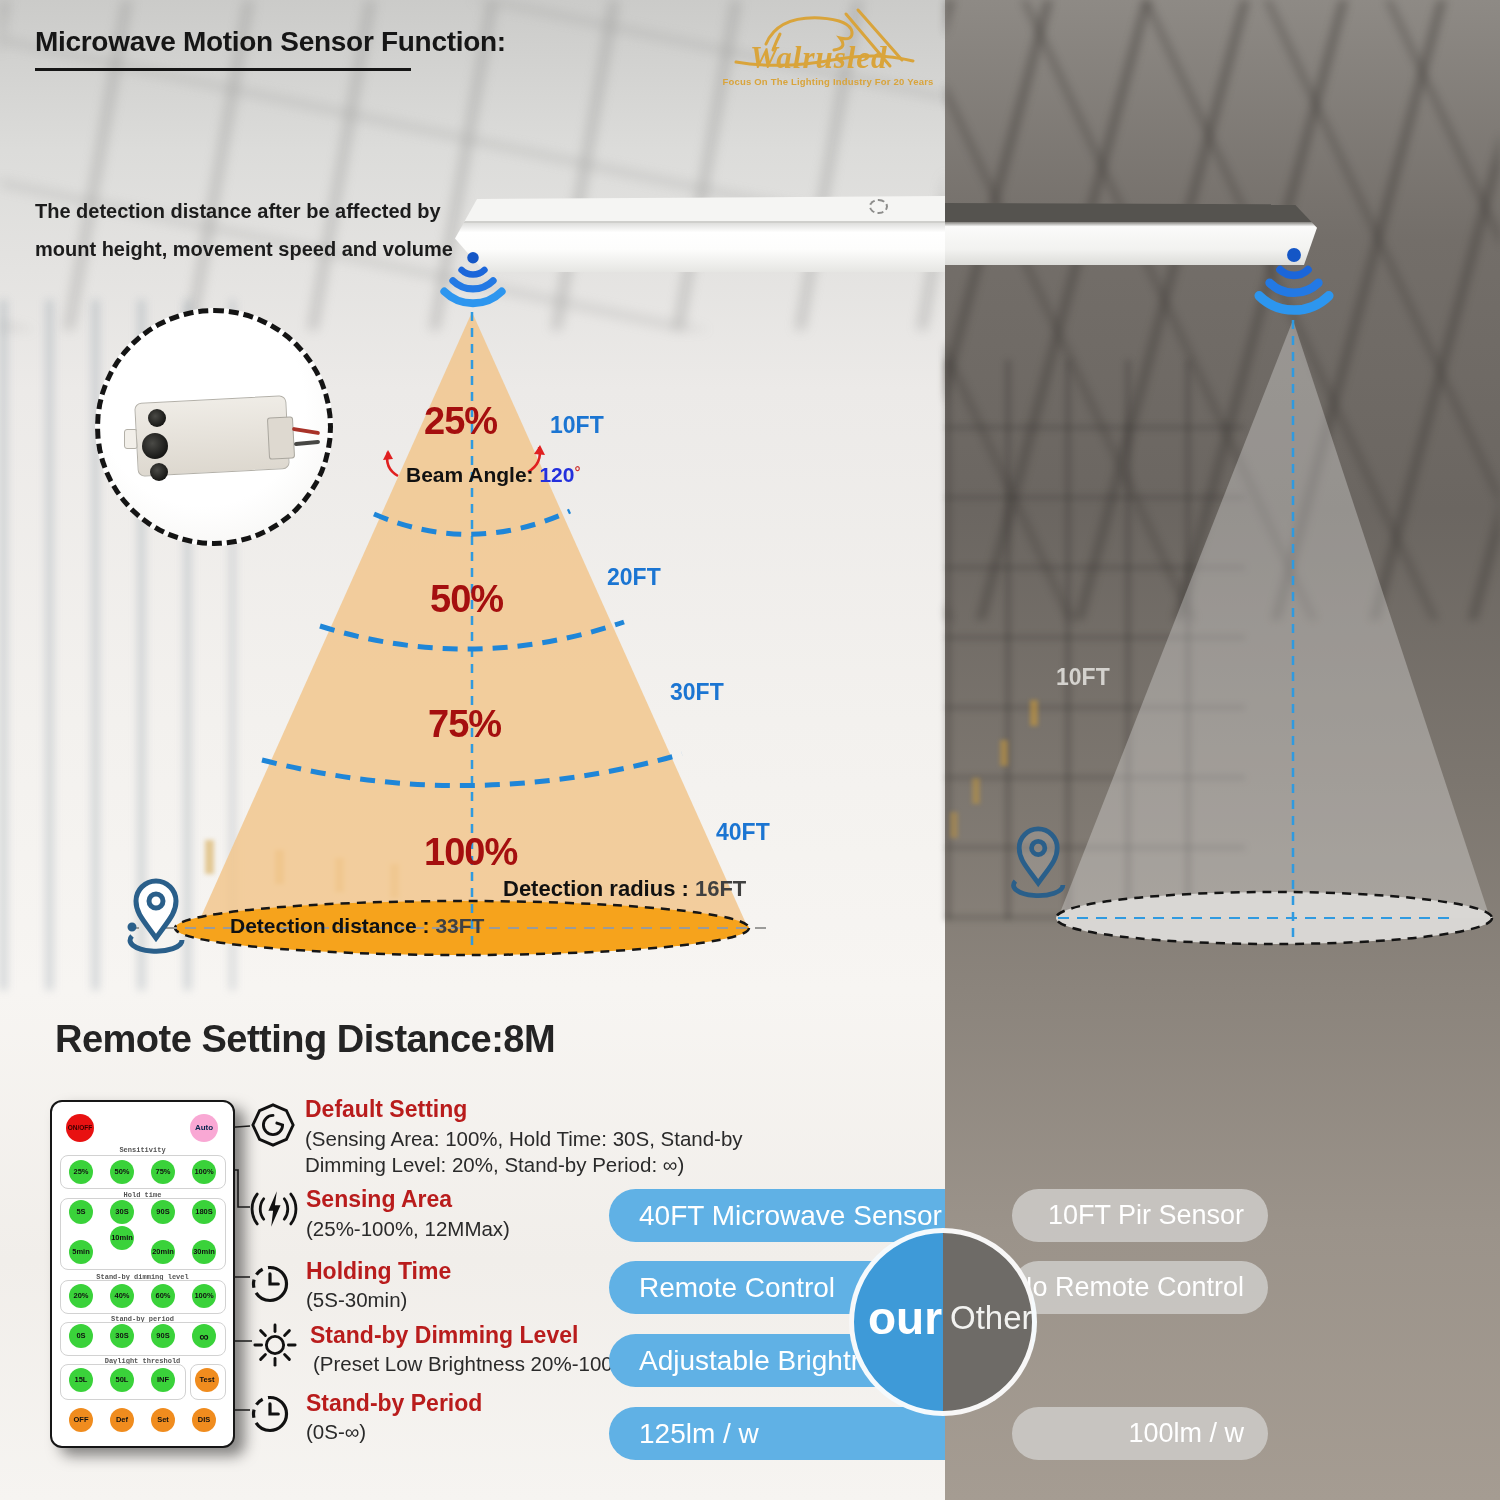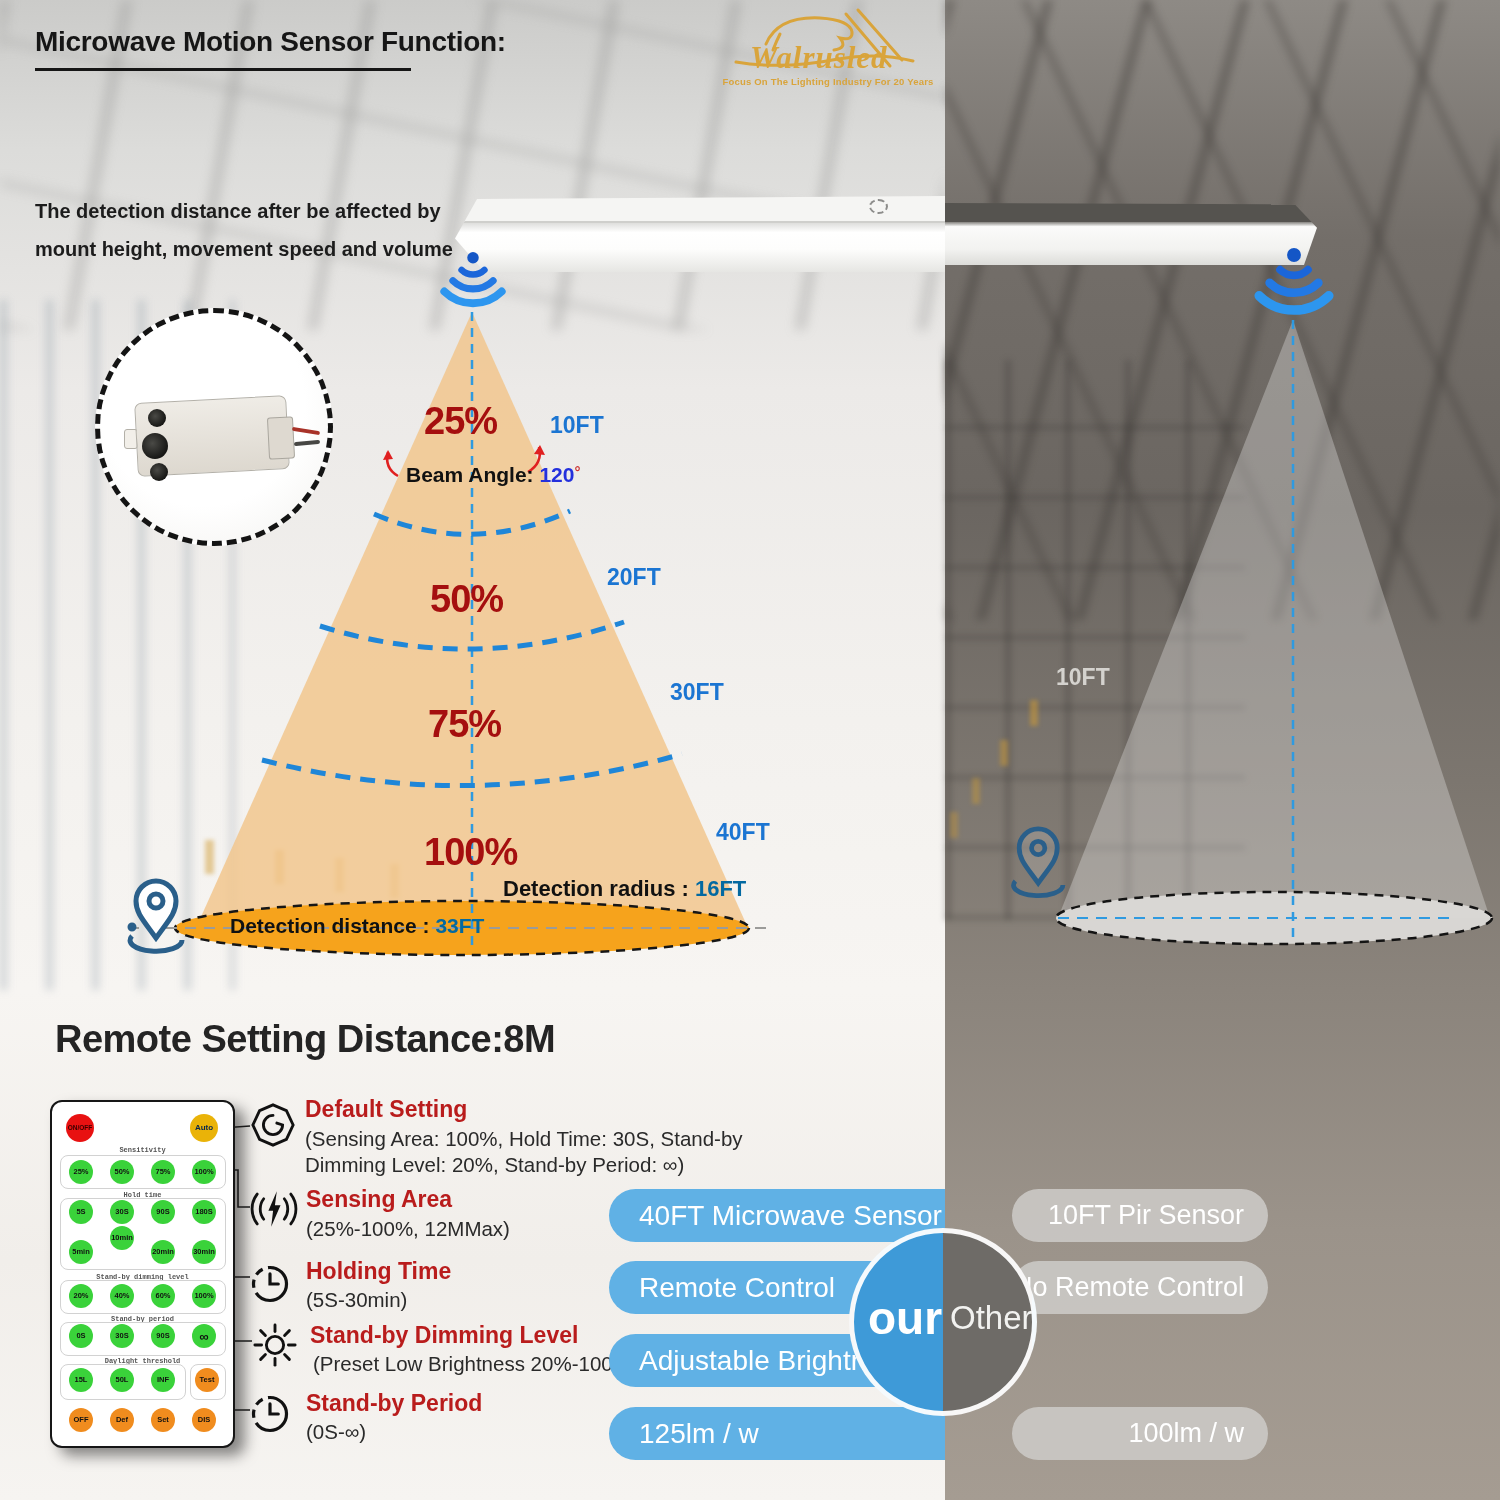--- a/index.html
+++ b/index.html
@@ -55,21 +55,21 @@
   .logo .tagline{position:absolute;left:-10px;top:72px;width:220px;text-align:center;
     font-size:9.5px;font-weight:700;letter-spacing:.2px;}
 
   .lbl{position:absolute;font-weight:700;}
   .pct{font-size:38px;color:#a50f0f;letter-spacing:-1px;}
   .ftb{font-size:23px;color:#1b75d2;}
   .beam{left:406px;top:463px;font-size:21px;color:#111;}
   .beam .v{color:#2330dd;} .beam .d{color:#c33;font-size:15px;vertical-align:top;}
   .rad{left:503px;top:876px;font-size:22px;color:#111;}
   .dist{left:230px;top:914px;font-size:21px;color:#111;}
-  .blueval{color:#0369a1;}
+  .blueval{color:#404040;}
   .ft-right{left:1056px;top:664px;font-size:23px;color:#d4d2ce;}
 
   .rheading{left:55px;top:1018px;font-size:38px;font-weight:700;color:#242424;letter-spacing:-.5px;}
 
   
   .inset{left:95px;top:308px;width:238px;height:238px;border-radius:50%;border:5px dashed #141414;
     background:radial-gradient(circle at 45% 40%,#ffffff 0 55%,#f2f1ee 100%);}
   .sensor-body{position:absolute;left:36px;top:86px;width:152px;height:74px;background:linear-gradient(180deg,#efece6,#ddd8cf);
     border:1px solid #b3b0a8;border-radius:7px;transform:rotate(-3deg);}
   .sensor-tab{position:absolute;left:24px;top:116px;width:14px;height:20px;background:#f2efe9;border:1px solid #b3b0a8;border-radius:3px;}
@@ -77,21 +77,21 @@
   .sensor-conn{position:absolute;left:168px;top:104px;width:26px;height:42px;background:#ded9d0;border:1px solid #aaa79f;border-radius:3px;transform:rotate(-3deg);}
   .wire{position:absolute;height:4px;border-radius:2px;}
 
   
   .remote{left:50px;top:1100px;width:185px;height:348px;background:#fff;border:2px solid #161616;
     border-radius:12px;box-shadow:10px 8px 14px rgba(25,25,25,.5);}
   .rbtn{position:absolute;width:24px;height:24px;border-radius:50%;color:#111;font-size:7.5px;font-weight:700;
     display:flex;align-items:center;justify-content:center;text-align:center;line-height:1;}
   .green{background:#3ad23a;} .orange{background:#f08c1e;}
   .power{left:14px;top:12px;width:28px;height:28px;background:#e81111;color:#3a0000;font-size:6.5px;}
-  .auto{left:138px;top:12px;width:28px;height:28px;background:#eab308;color:#06264e;font-size:8px;}
+  .auto{left:138px;top:12px;width:28px;height:28px;background:#f9a8d4;color:#06264e;font-size:8px;}
   .sec-label{position:absolute;width:100%;text-align:center;font-size:7px;color:#555;font-family:"Liberation Mono",monospace;font-weight:bold;}
   .sec-box{position:absolute;border:1px solid #d2d2d2;border-radius:8px;}
 
   
   .set-title{position:absolute;font-size:23px;font-weight:700;color:#b91c1c;}
   .set-desc{position:absolute;font-size:20.5px;color:#2a2a2a;line-height:1.26;}
   .set-icon{position:absolute;}
 
   
   .pill{position:absolute;height:53px;font-size:28px;color:#fff;line-height:53px;}

